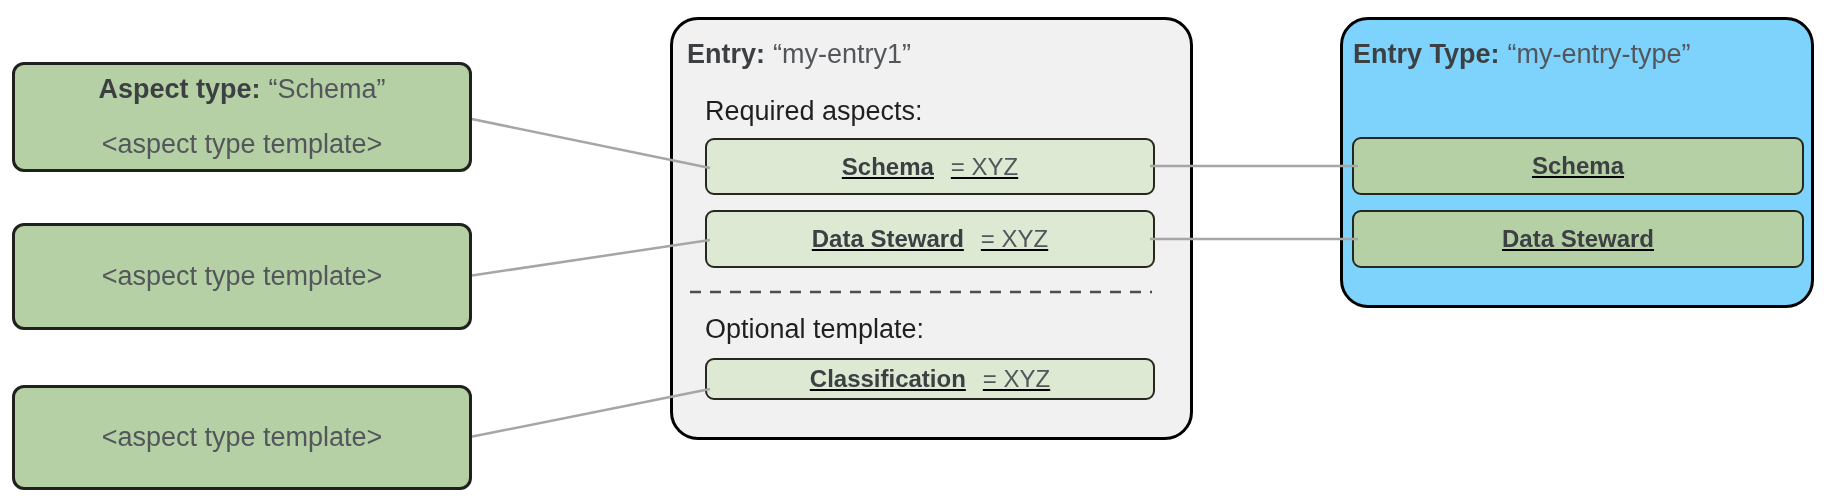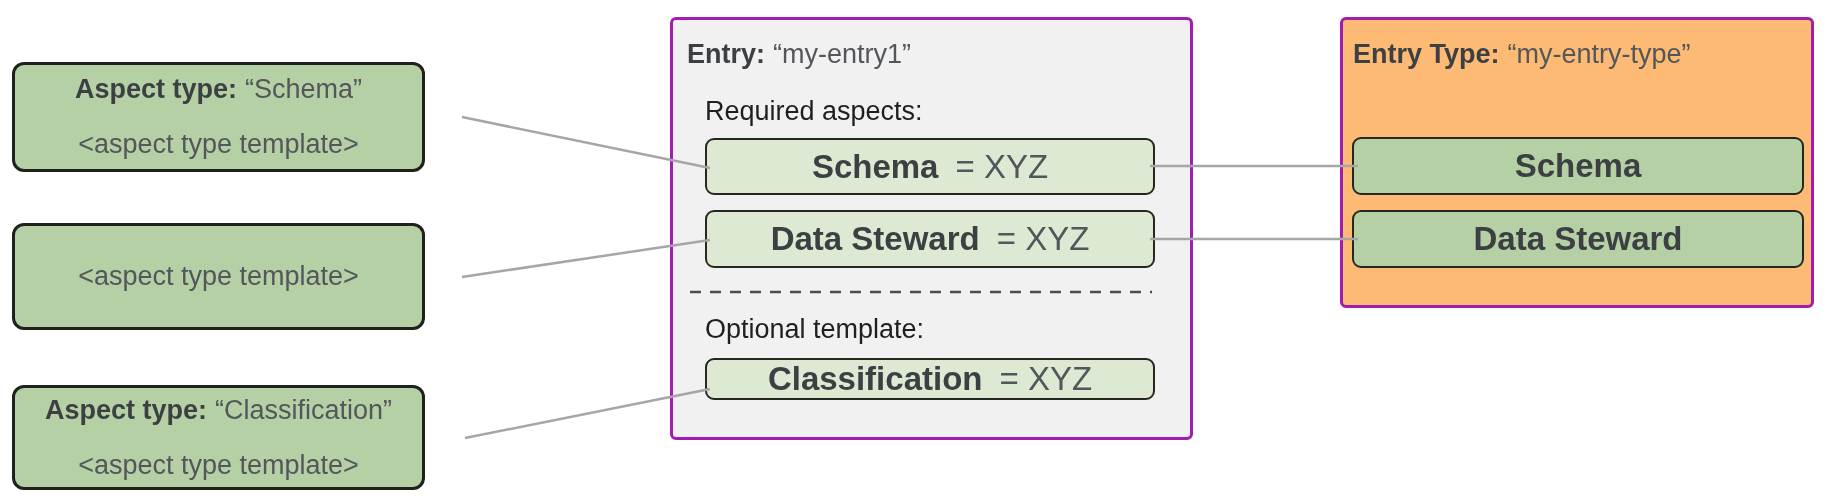--- a/index.html
+++ b/index.html
@@ -14,21 +14,21 @@
   .connectors {
     position: absolute;
     left: 0; top: 0;
     width: 1828px; height: 504px;
     z-index: 1;
   }
   
   .aspect-box {
     position: absolute;
     left: 12px;
-    width: 413px;
+    width: 460px;
     box-sizing: border-box;
     background: #b5d0a5;
     border: 3px solid #1f211d;
     border-radius: 12px;
     display: flex;
     flex-direction: column;
     align-items: center;
     justify-content: center;
     gap: 24px;
     text-align: right;
@@ -36,42 +36,43 @@
     color: #53565a;
     z-index: 2;
   }
   .aspect-box .bold, .title .bold { font-weight: 700; color: #3c4043; margin-right: 8px; }
   .quoted { color: #53565a; font-weight: 400; }
 
   
   .container {
     position: absolute;
     box-sizing: border-box;
-    border: 3px solid #a21caf;
-    border-radius: 6px;
+    border: 3px solid #000000;
+    border-radius: 28px;
     z-index: 0;
   }
   .entry-container   { left: 670px;  top: 17px; width: 523px; height: 423px; background: #f1f1f2; }
-  .entry-type-container { left: 1340px; top: 17px; width: 474px; height: 291px; background: #fdba74; }
+  .entry-type-container { left: 1340px; top: 17px; width: 474px; height: 291px; background: #7dd3fc; }
 
   .container > * { position: absolute; z-index: 2; }
 
   .title { font-size: 27px; color: #53565a; white-space: nowrap; }
   .heading { font-size: 27px; color: #1f1f1f; white-space: nowrap; }
 
   
   .inner-box {
     box-sizing: border-box;
     border: 2.5px solid #26281f;
     border-radius: 9px;
     display: flex;
     align-items: center;
     justify-content: center;
-    font-size: 33px;
+    font-size: 24px;
     white-space: nowrap;
+    text-decoration: underline;
   }
   .inner-box .name { font-weight: 700; color: #3c4043; }
   .inner-box .val  { font-weight: 400; color: #53565a; margin-left: 17px; }
   .light-green { background: #dde9d3; }
   .dark-green  { background: #b5d0a5; }
 
   .entry-container .inner-box { left: 32px; width: 450px; }
   .entry-type-container .inner-box { left: 9px; width: 452px; }
 </style>
 </head>
@@ -93,23 +94,20 @@
       <span class="bold">Aspect type:</span><span class="quoted">“Schema”</span>
     </div>
     <div class="quoted">&lt;aspect type template&gt;</div>
   </div>
 
   <div class="aspect-box" style="top:223px;height:107px">
     <div class="quoted">&lt;aspect type template&gt;</div>
   </div>
 
   <div class="aspect-box" style="top:385px;height:105px">
-    <div>
-      <span class="bold">Aspect type:</span><span class="quoted">“Classification”</span>
-    </div>
     <div class="quoted">&lt;aspect type template&gt;</div>
   </div>
 
   <div class="container entry-container">
     <div class="title" style="left:14px;top:19px">
       <span class="bold">Entry:</span><span class="quoted">“my-entry1”</span>
     </div>
 
     <div class="heading" style="left:32px;top:76px">Required aspects:</div>
 

